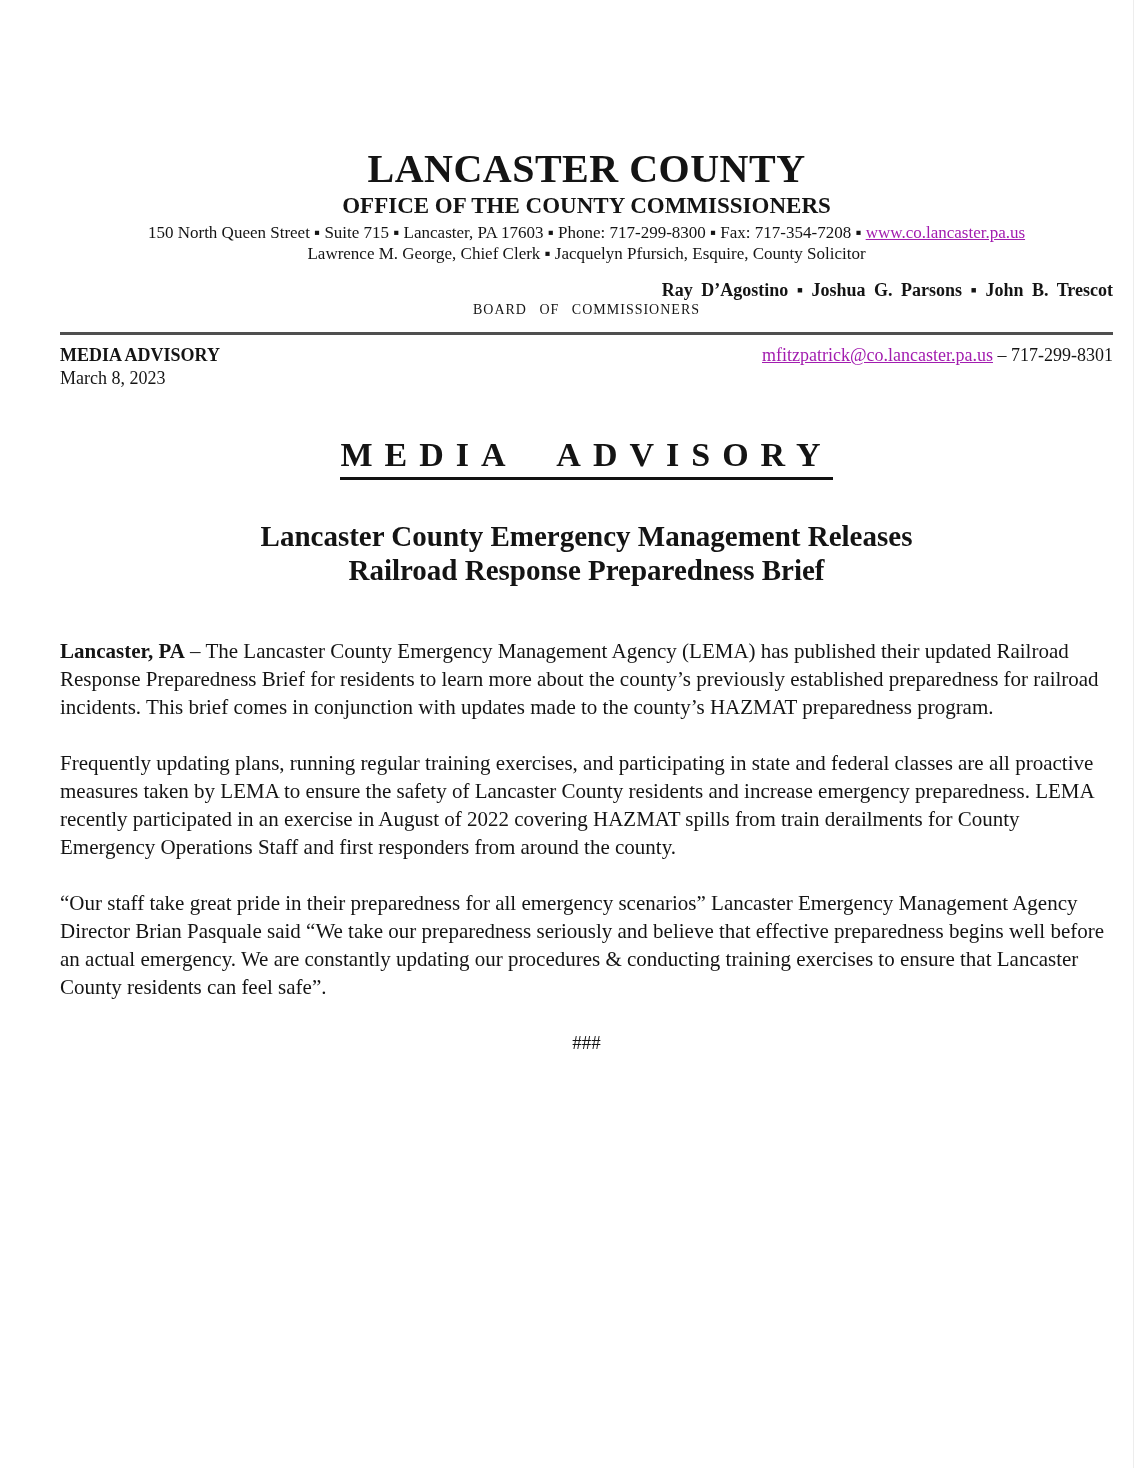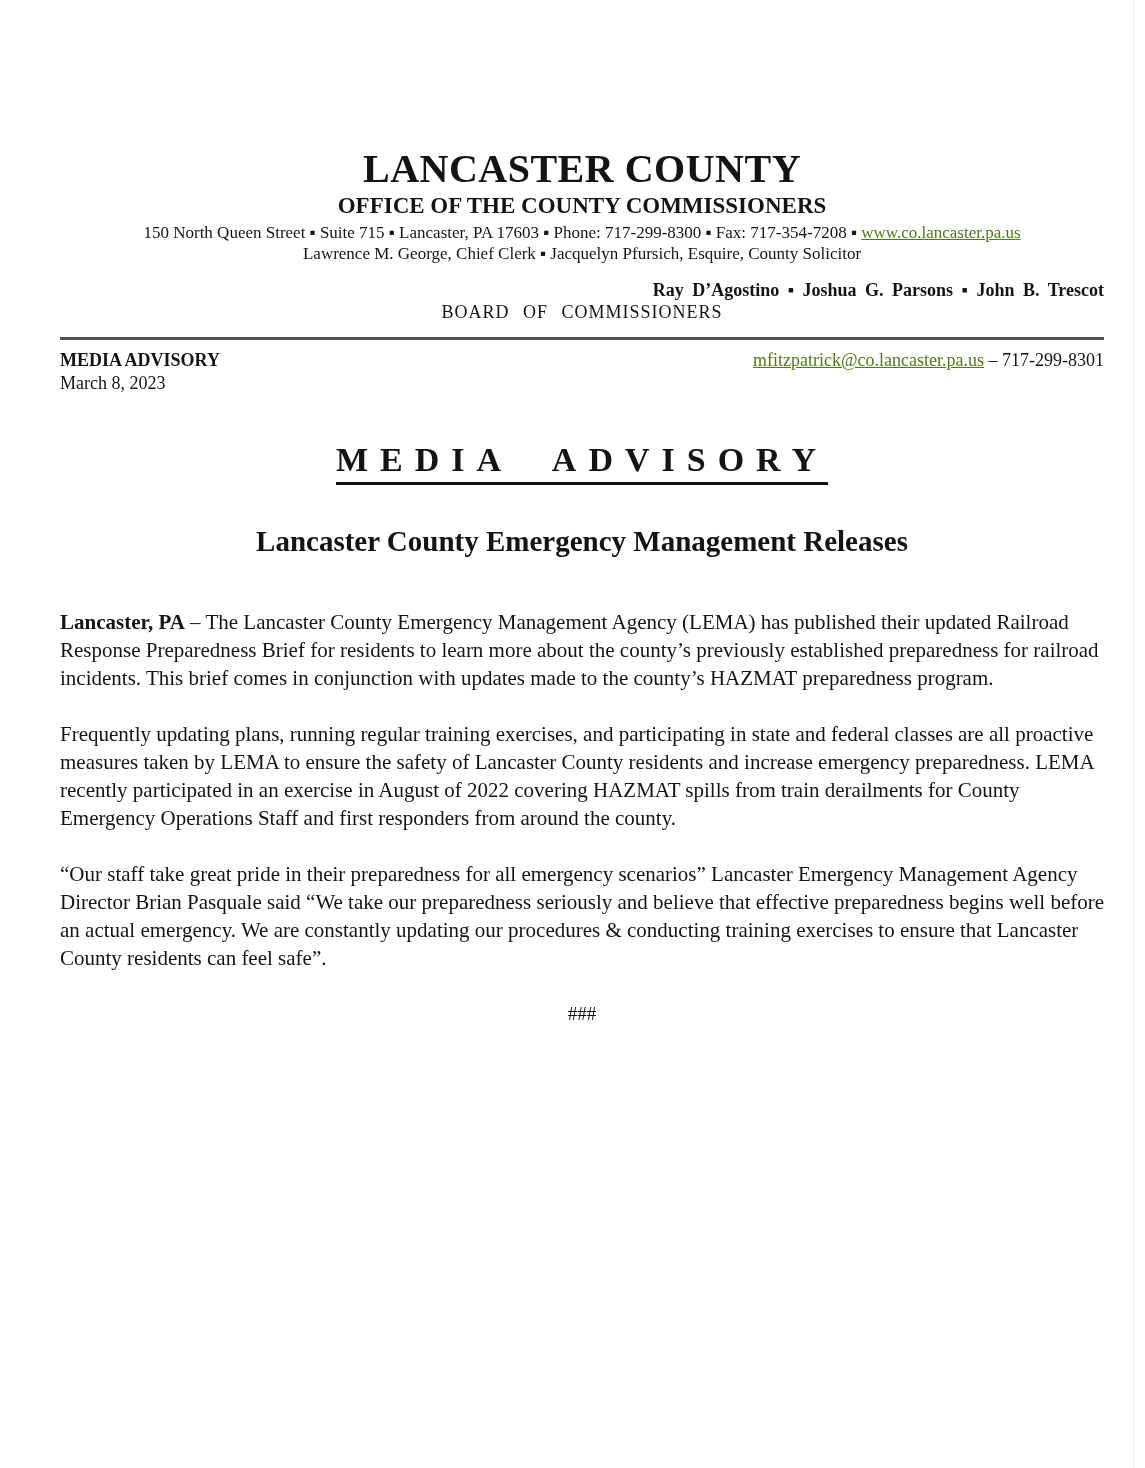--- a/index.html
+++ b/index.html
@@ -18,21 +18,21 @@
   }
   .page-edge-line {
     position: absolute;
     top: 0;
     bottom: 0;
     right: 11px;
     width: 1px;
     background: #ededed;
   }
   .content {
-    padding: 148px 41px 0 60px; 
+    padding: 148px 32px 0 60px; 
   }
   
   .org-name {
     text-align: center;
     font-size: 40px;
     font-weight: bold;
     line-height: 1.05;
     letter-spacing: 0.5px;
   }
   .office-name {
@@ -54,21 +54,21 @@
   }
   .commissioners-line {
     text-align: right;
     font-size: 18px;
     font-weight: bold;
     margin-top: 16px;
     word-spacing: 4px;
   }
   .board-line {
     text-align: center;
-    font-size: 18px;
+    font-size: 14px;
     letter-spacing: 1px;
     word-spacing: 8px;
     margin-top: 1px;
   }
   
   .rule {
     border: none;
     height: 3px;
     background: #4f4f4f;
     margin: 14px 0 0 0;
@@ -77,21 +77,21 @@
     display: flex;
     justify-content: space-between;
     margin-top: 9px;
     font-size: 18px;
     line-height: 23px;
   }
   .meta-left { text-align: left; }
   .meta-right { text-align: right; }
   .bold { font-weight: bold; }
   a.link {
-    color: #4d7c0f;
+    color: #a21caf;
     text-decoration: underline;
     cursor: pointer;
     font-family: Liberation Serif, serif;
   }
   
   .title-wrap {
     text-align: center;
     margin-top: 46px;
   }
   .title {
@@ -152,20 +152,21 @@
       <div class="meta-right">
         <div><a class="link" href="#">mfitzpatrick@co.lancaster.pa.us</a><span> – 717-299-8301</span></div>
       </div>
     </div>
 
     <div class="title-wrap">
       <span class="title">MEDIA ADVISORY</span>
     </div>
     <div class="subtitle">
       <div>Lancaster County Emergency Management Releases</div>
+      <div>Railroad Response Preparedness Brief</div>
     </div>
 
     <div class="body-text">
       <p><span class="bold">Lancaster, PA</span><span> – The Lancaster County Emergency Management Agency (LEMA) has published their updated Railroad Response Preparedness Brief for residents to learn more about the county’s previously established preparedness for railroad incidents. This brief comes in conjunction with updates made to the county’s HAZMAT preparedness program.</span></p>
       <p>Frequently updating plans, running regular training exercises, and participating in state and federal classes are all proactive measures taken by LEMA to ensure the safety of Lancaster County residents and increase emergency preparedness. LEMA recently participated in an exercise in August of 2022 covering HAZMAT spills from train derailments for County Emergency Operations Staff and first responders from around the county.</p>
       <p>“Our staff take great pride in their preparedness for all emergency scenarios” Lancaster Emergency Management Agency Director Brian Pasquale said “We take our preparedness seriously and believe that effective preparedness begins well before an actual emergency. We are constantly updating our procedures &amp; conducting training exercises to ensure that Lancaster County residents can feel safe”.</p>
       <div class="end-mark">###</div>
     </div>
 
   </div>

